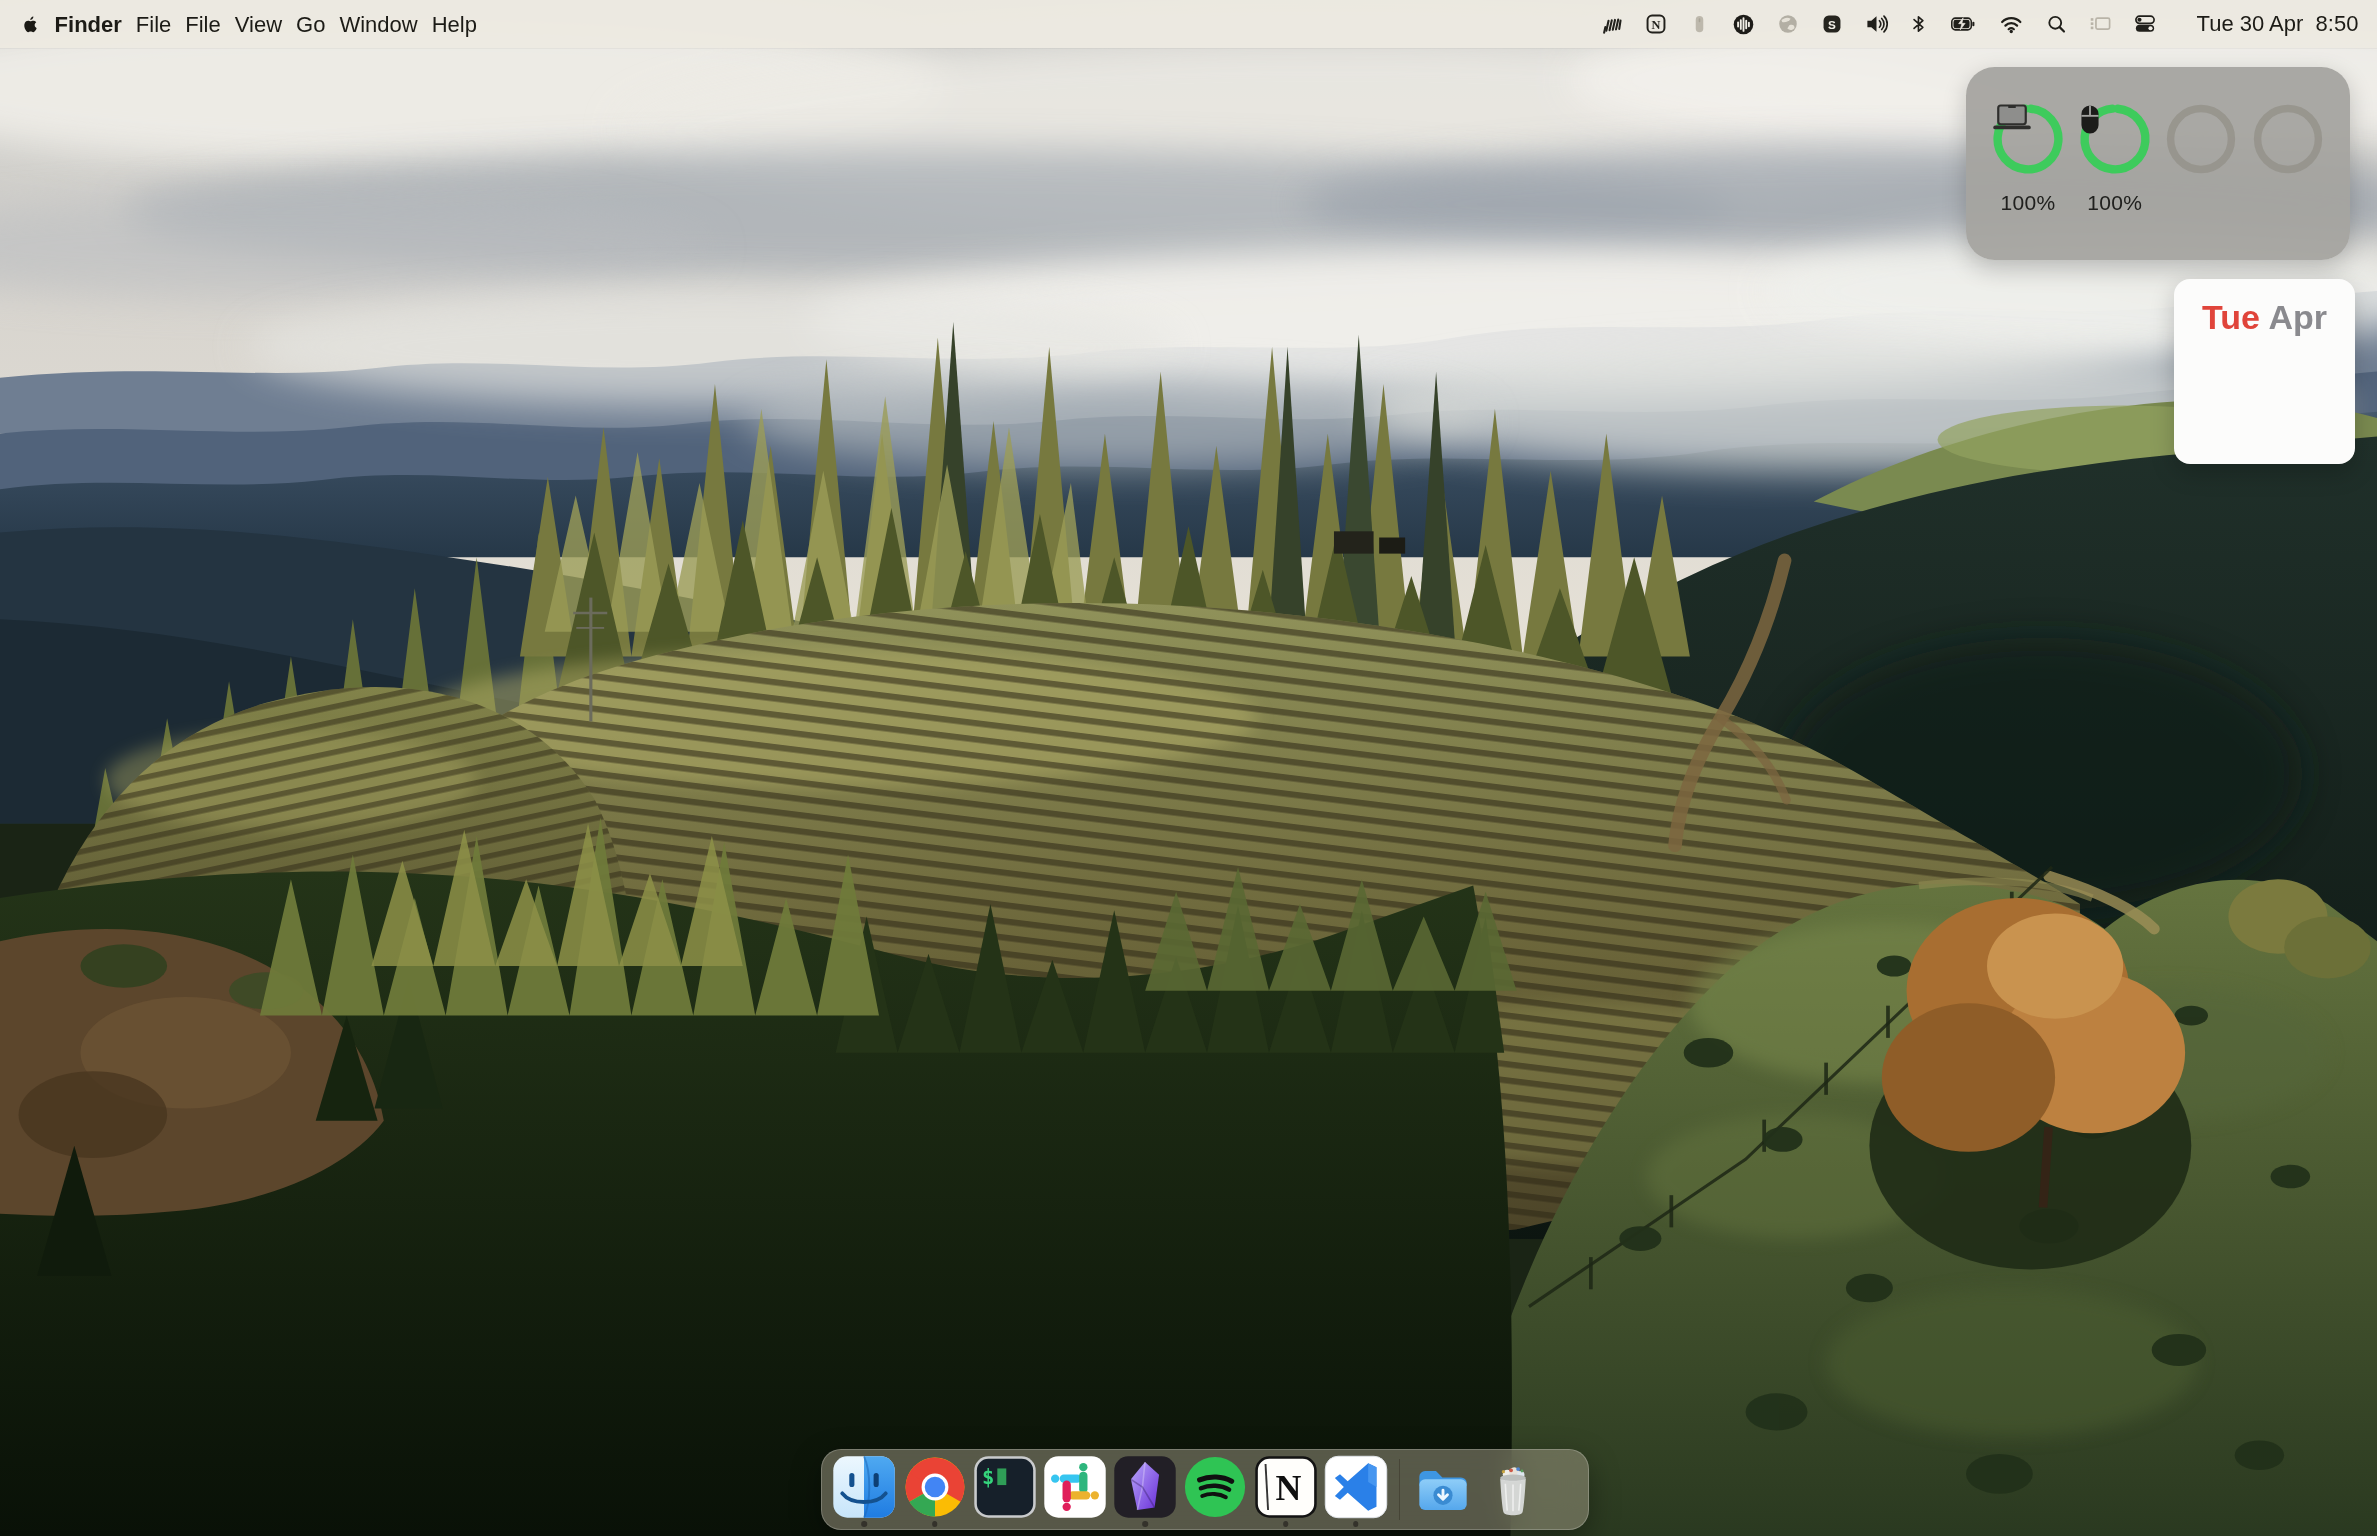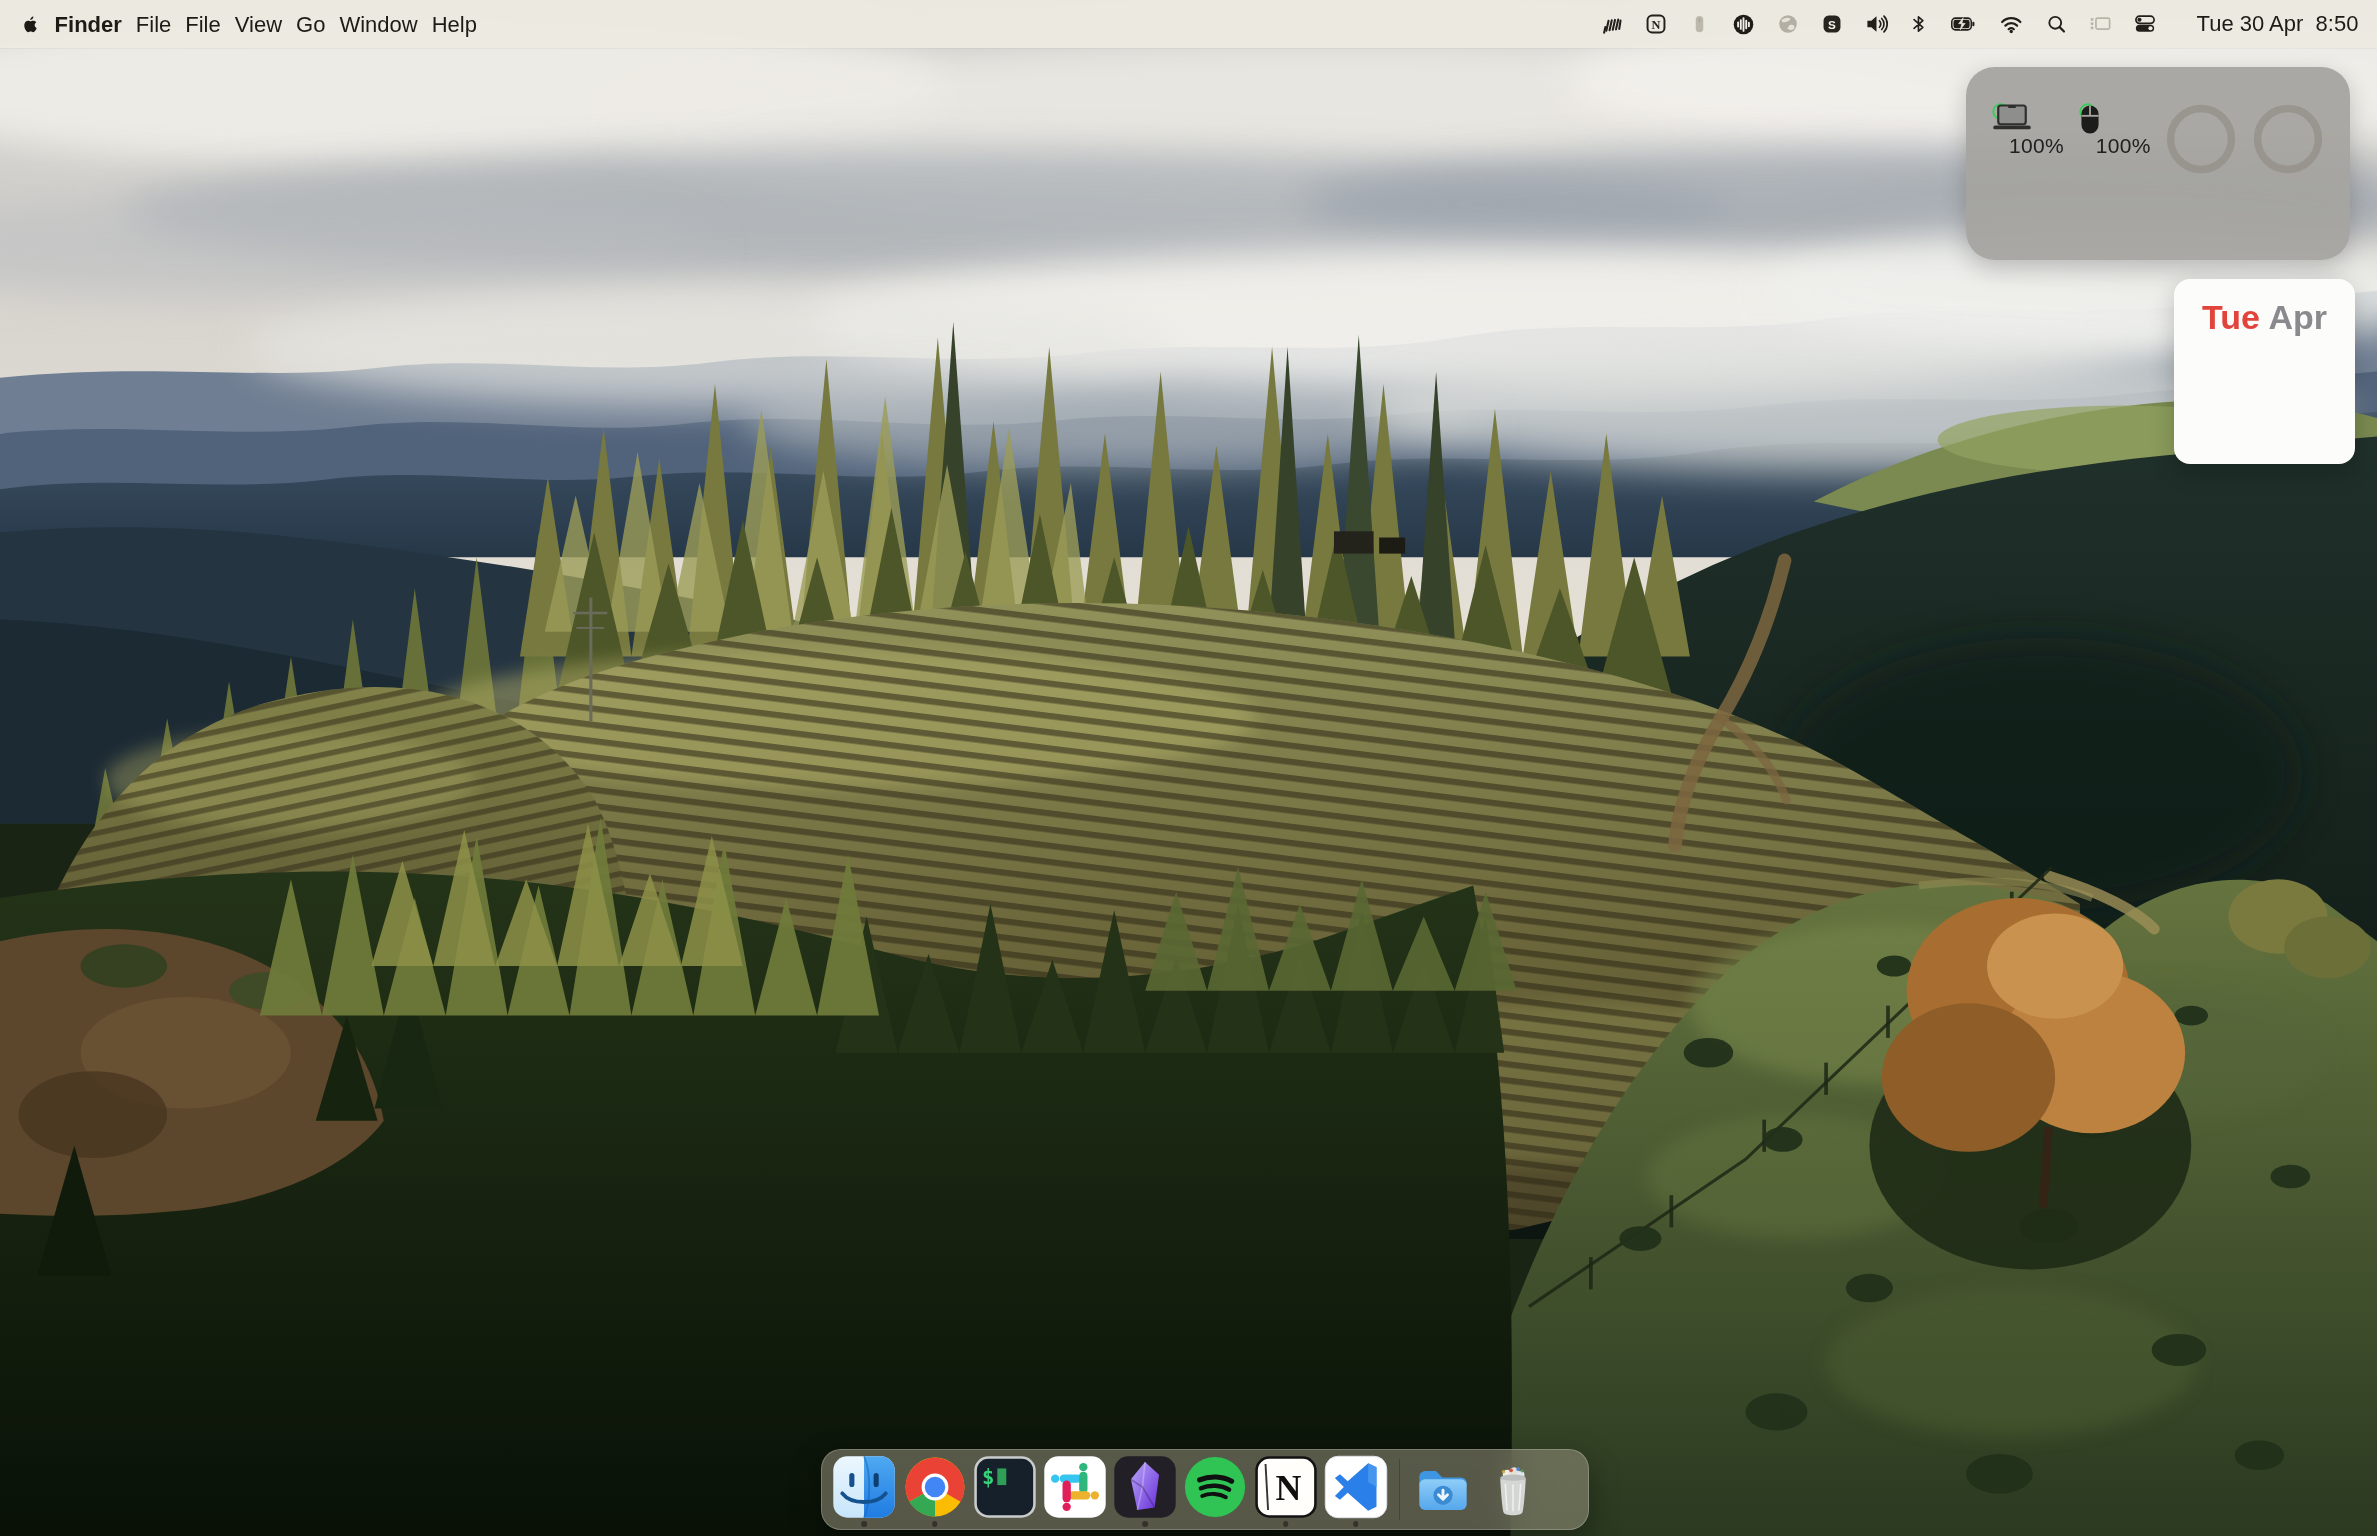--- a/index.html
+++ b/index.html
@@ -26,21 +26,21 @@
   .clock{font-size:22px;white-space:pre;margin-left:21px;font-weight:400}
 
   
   .widget-batteries{
     position:absolute;left:1966px;top:67px;width:384px;height:193px;box-sizing:border-box;
     background:rgba(165,164,159,.94);border-radius:28.5px;
     box-shadow:0 8.7px 25px rgba(0,0,0,.20);
     display:flex;justify-content:space-between;align-items:flex-start;
     padding:36px 26px 0 26px;
   }
-  .bat-slot{width:72px;display:flex;align-items:center}
+  .bat-slot{width:72px;display:flex;flex-direction:column;align-items:center}
   .ring{width:72px;height:72px;position:relative}
   .ring svg{position:absolute;inset:0}
   .ring .dev-ic{position:absolute;inset:0;display:flex;align-items:center;justify-content:center}
   .bat-label{margin-top:16px;height:26px;font-size:21px;font-weight:500;color:#20201e;letter-spacing:0.3px}
 
   
   .widget-calendar{
     position:absolute;left:2174px;top:279px;width:181px;height:185px;box-sizing:border-box;
     background:#fcfcfb;border-radius:16px;box-shadow:0 8.7px 25px rgba(0,0,0,.20);
     text-align:center;padding-top:21px;

